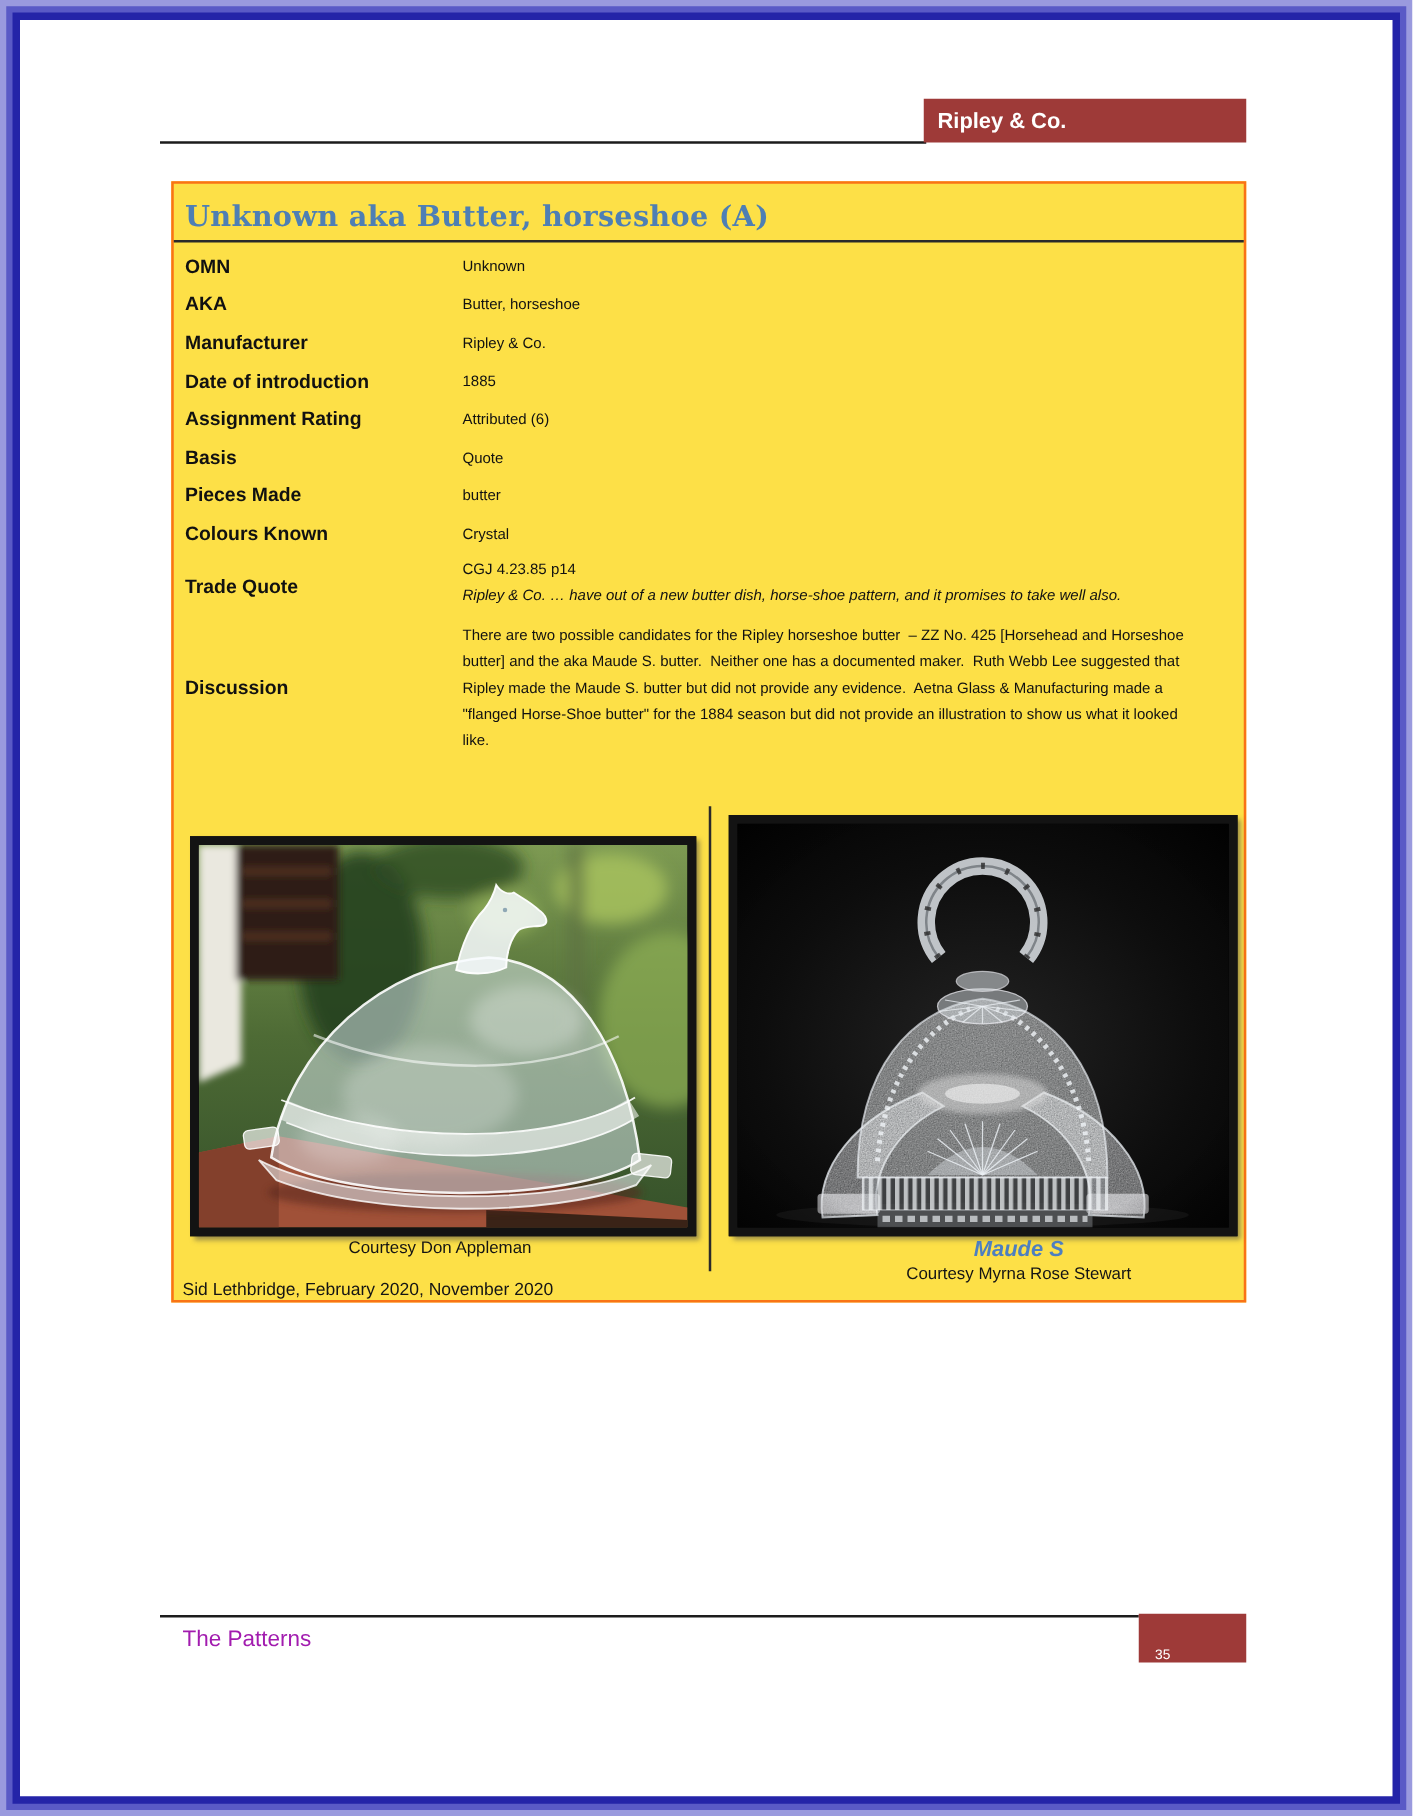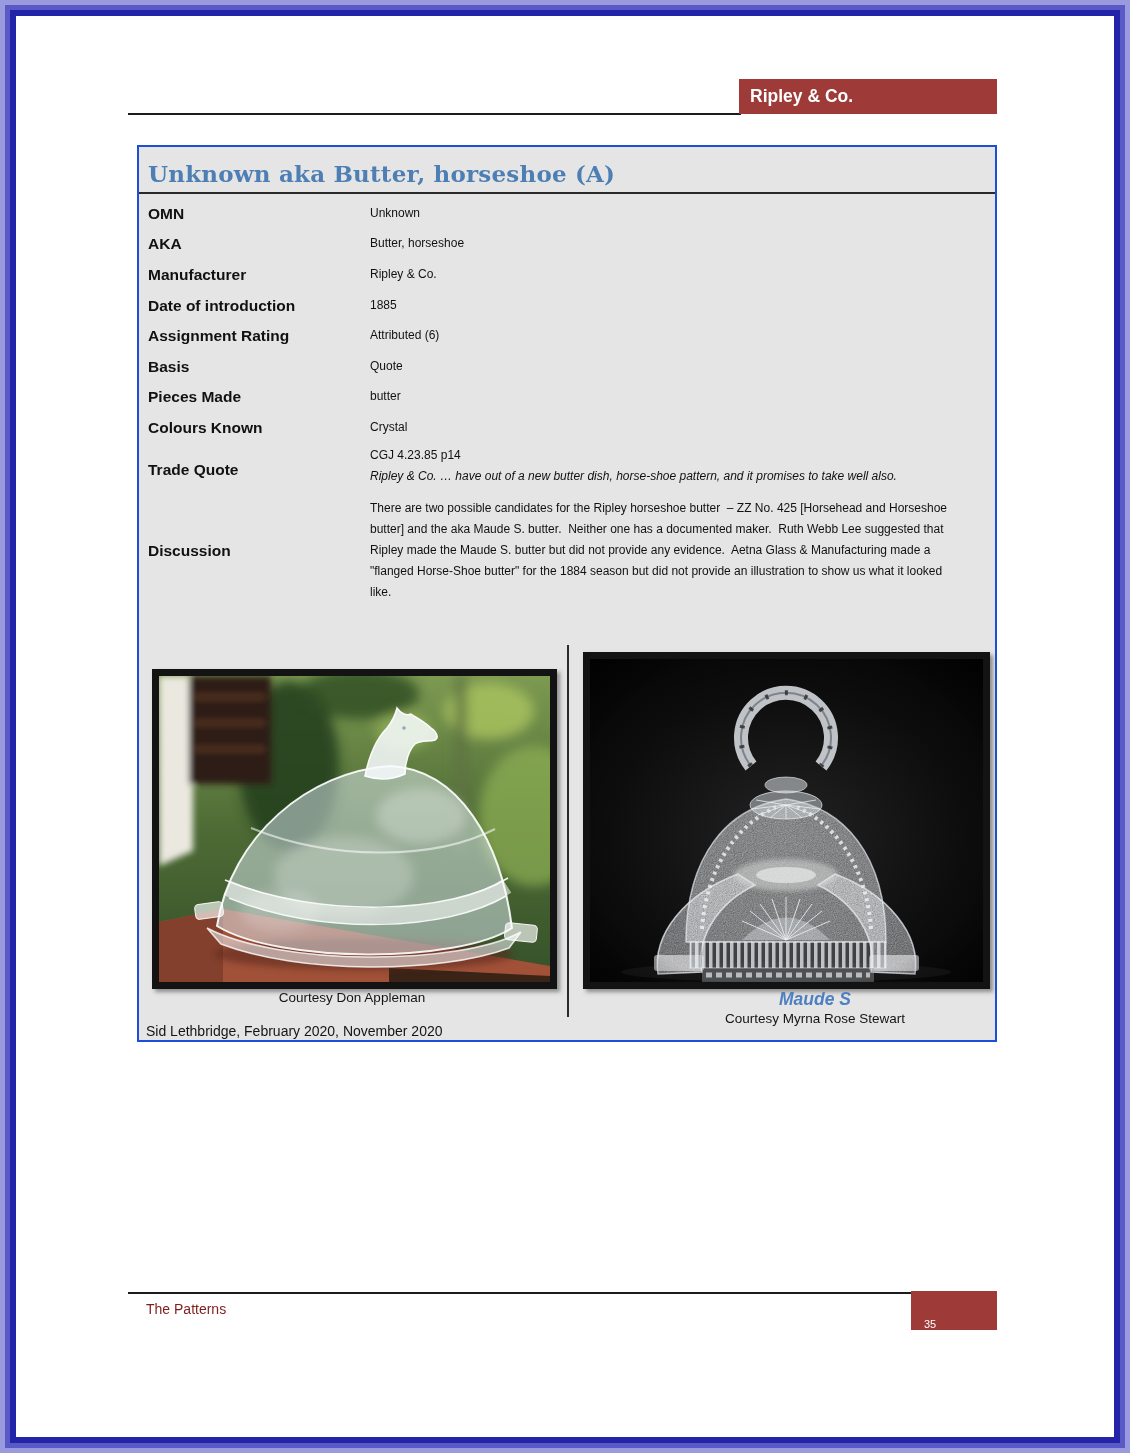--- a/index.html
+++ b/index.html
@@ -17,21 +17,21 @@
   .header-rule { position:absolute; left:128px; top:113px; width:613px; height:2px; background:#1c1c1c; }
   .header-tab {
     position:absolute; left:739px; top:79px; width:258px; height:35px;
     background:var(--accent_red, #9e3a38); color:#fff; font-weight:bold; font-size:17.5px;
     display:flex; align-items:center; padding-left:11px; box-sizing:border-box;
   }
 
   
   .content-box {
     position:absolute; left:137px; top:145px; width:860px; height:897px;
-    border:2px solid #1d4ed8; box-sizing:border-box; background:#e5e5e5;
+    border:2px solid #f97316; box-sizing:border-box; background:#fde047;
   }
   .title-bar {
     border-bottom:2px solid #2a2a2a; padding:13px 8px 5px 9px;
     font-family:"DejaVu Serif","Liberation Serif",serif;
     font-weight:bold; font-size:23px; color:var(--heading_blue, #4e7fb4);
     letter-spacing:0.2px;
   }
   .fields { padding:2px 10px 0 9px; }
   .row { display:flex; min-height:30.6px; align-items:center; }
   .row .lbl { width:222px; flex:none; font-weight:bold; font-size:15.5px; line-height:21px; padding-top:4px; }
@@ -51,21 +51,21 @@
 
   .caption { position:absolute; text-align:center; }
   .caption-left  { left:139px; top:989px; width:426px; }
   .caption-right { left:576px; top:989px; width:478px; }
   .cap-title { color:var(--caption_blue, #4e7fc0); font-weight:bold; font-style:italic; font-size:17.5px; line-height:21px; }
   .cap-credit { font-size:13.5px; line-height:16px; margin-top:1px; color:#141414; }
   .attribution { position:absolute; left:146px; top:1023px; font-size:14px; line-height:16px; color:#141414; }
 
   
   .footer-rule { position:absolute; left:128px; top:1292px; width:783px; height:2px; background:#1c1c1c; }
-  .footer-label { position:absolute; left:146px; top:1301px; font-size:14px; color:#7f1d1d; }
+  .footer-label { position:absolute; left:146px; top:1301px; font-size:18px; color:#a21caf; }
   .page-num {
     position:absolute; left:911px; top:1291px; width:86px; height:39px;
     background:var(--accent_red, #9e3a38); color:#fff; font-size:11px;
     display:flex; align-items:flex-end; padding-left:13px; box-sizing:border-box;
   }
 </style>
 </head>
 <body>
 
 <div class="frame-outer"></div>

